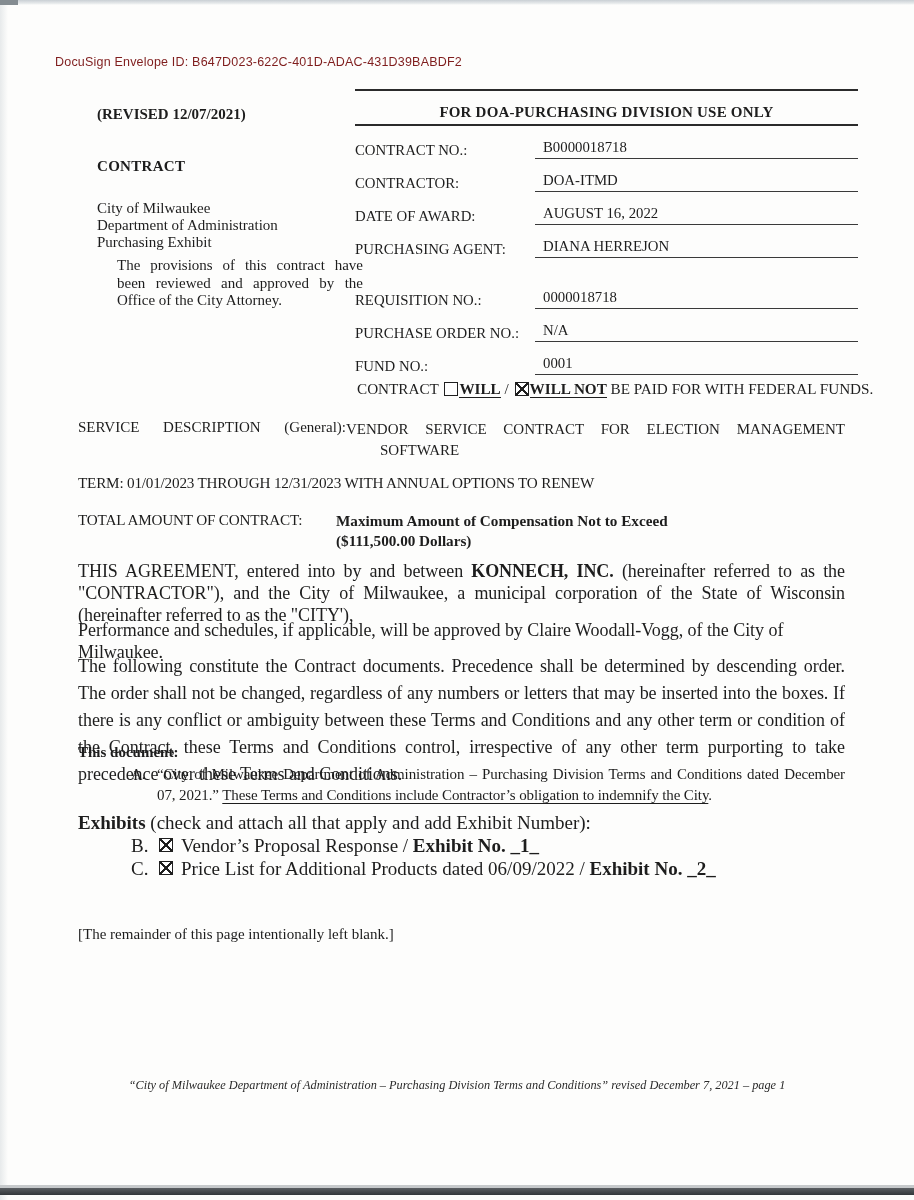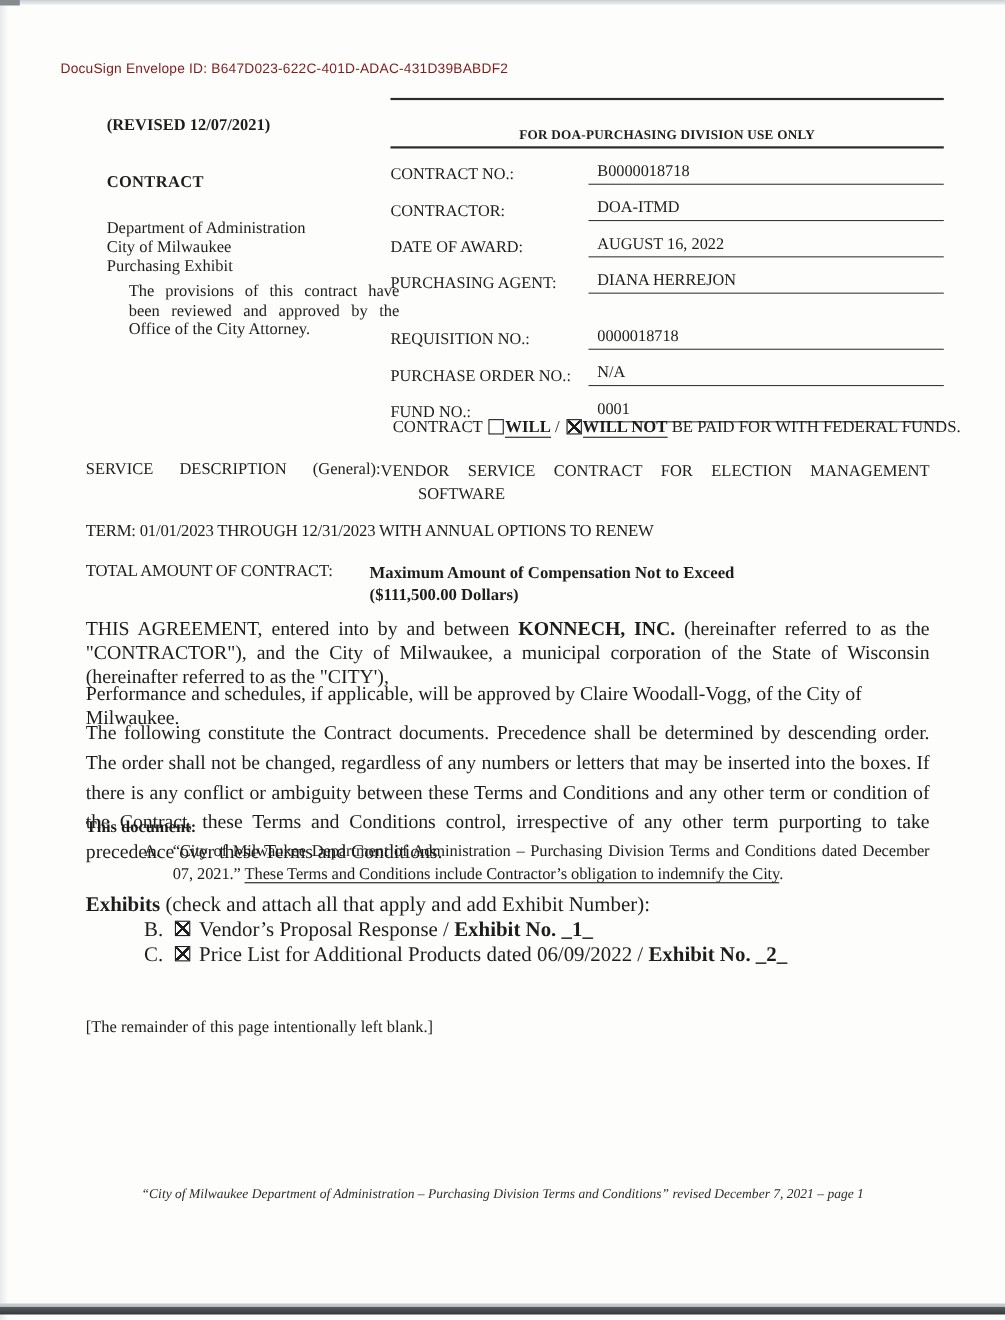--- a/index.html
+++ b/index.html
@@ -25,22 +25,22 @@
     font-family:"Liberation Sans", sans-serif;font-size:12.5px;color:#7f1d1d;letter-spacing:.2px;}
   
   .left-col{position:absolute;top:105px;left:97px;width:266px;font-size:15px;line-height:19px;}
   .revised{font-weight:bold;}
   .contract-title{font-weight:bold;margin-top:33px;letter-spacing:.3px;}
   .org{margin-top:24px;line-height:17px;}
   .provisions{margin-top:6px;font-size:15px;line-height:17.5px;
     text-align:justify;margin-left:20px;}
   
   .doa-panel{position:absolute;top:89px;left:355px;width:503px;border-top:2px solid #2b2b2b;}
-  .panel-heading{padding-top:24px;padding-bottom:3px;border-bottom:2px solid #2b2b2b;
-    text-align:center;font-weight:bold;font-size:12px;letter-spacing:.2px;}
+  .panel-heading{padding-top:13px;padding-bottom:3px;border-bottom:2px solid #2b2b2b;
+    text-align:center;font-weight:bold;font-size:15px;letter-spacing:.2px;}
   .field-row{display:flex;align-items:flex-end;margin-top:13px;font-size:14.8px;}
   .field-row.gap{margin-top:31px;}
   .field-label{width:180px;flex:none;}
   .field-value{flex:1;border-bottom:1.5px solid #3a3a3a;padding:0 0 2px 8px;}
   
   .federal{position:absolute;top:380px;left:357px;font-size:15.2px;white-space:nowrap;}
   .bold-ul{font-weight:bold;border-bottom:1.6px solid #1d1d1d;padding-bottom:0;}
   .cb{display:inline-block;width:12px;height:12px;border:1.6px solid #1f1f1f;background:#fff;
     vertical-align:-2px;margin:0 1px 0 2px;}
   .cb.checked{background-image:
@@ -85,22 +85,22 @@
   <div class="edge-top-smudge"></div>
   <div class="edge-bottom-soft"></div>
   <div class="edge-bottom-dark"></div>
 
   <div class="docusign">DocuSign Envelope ID: B647D023-622C-401D-ADAC-431D39BABDF2</div>
 
   <div class="left-col">
     <div class="revised">(REVISED 12/07/2021)</div>
     <div class="contract-title">CONTRACT</div>
     <div class="org">
+      <div>City of Milwaukee</div>
       <div>Department of Administration</div>
-      <div>City of Milwaukee</div>
       <div>Purchasing Exhibit</div>
     </div>
     <div class="provisions">The provisions of this contract have been reviewed and approved by the Office of the City Attorney.</div>
   </div>
 
   <div class="doa-panel">
     <div class="panel-heading">FOR DOA-PURCHASING DIVISION USE ONLY</div>
 
     <div class="field-row">
       <span class="field-label">CONTRACT NO.:</span>

